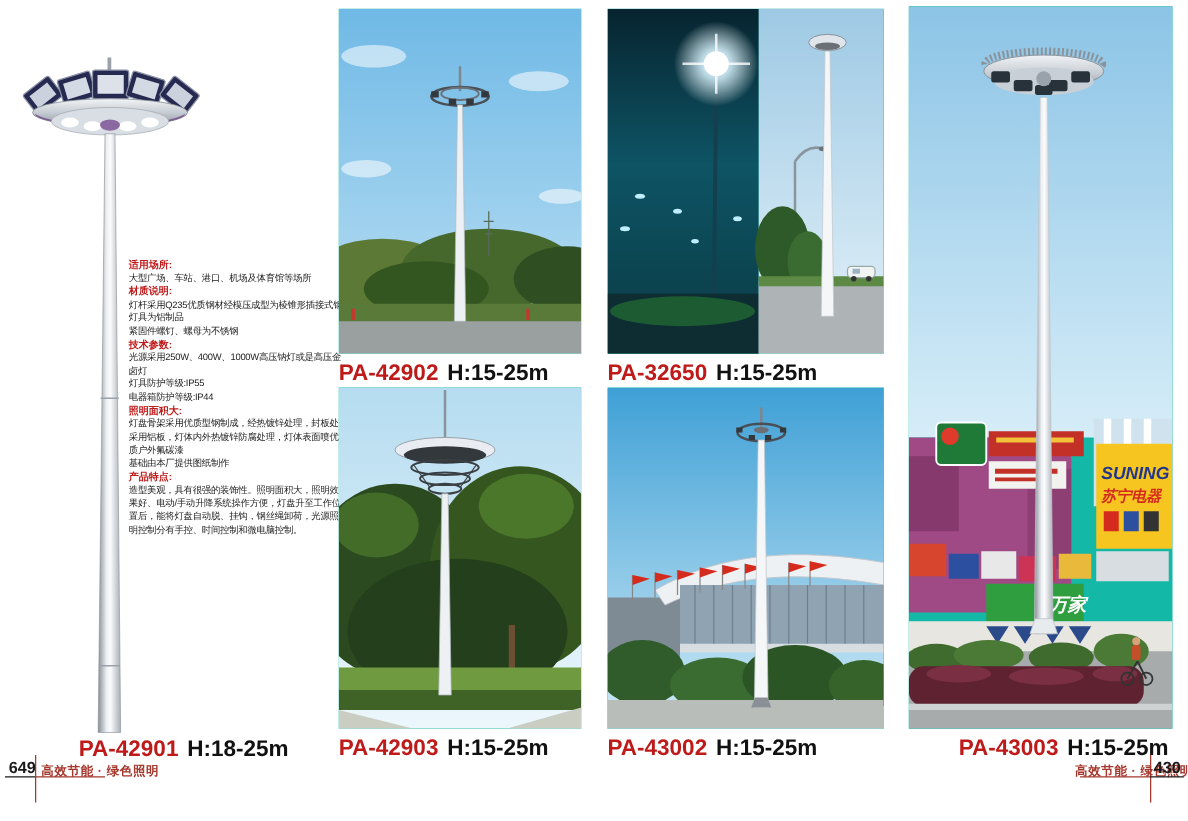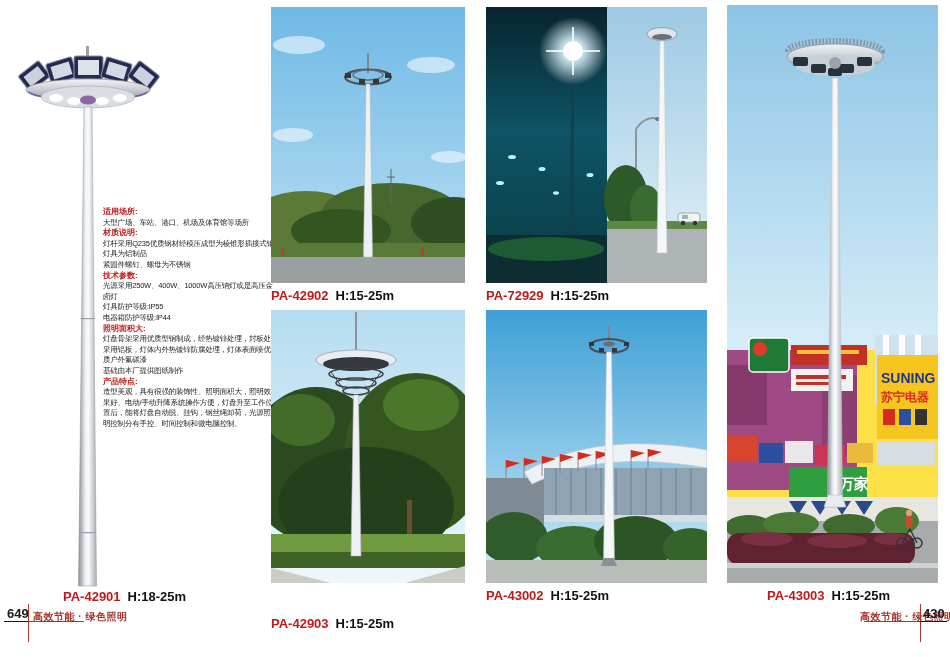--- a/index.html
+++ b/index.html
@@ -1,23 +1,23 @@
 <!DOCTYPE html>
 <html><head>
 <meta charset="utf-8">
 <style>
   html,body{margin:0;padding:0;background:#ffffff;}
   #page{position:relative;width:950px;height:657px;background:#ffffff;overflow:hidden;
         font-family:"Liberation Sans","DejaVu Sans",sans-serif;}
   :root{--accent:#bf1a1a;--footer-red:#a5372d;}
 
-  .photo{position:absolute;overflow:hidden;background:#fde047;}
+  .photo{position:absolute;overflow:hidden;background:#14b8a6;font-style:italic;}
   .photo svg{display:block;}
 
-  .prod-label{position:absolute;font-size:13px;font-weight:bold;white-space:nowrap;color:#111;}
+  .prod-label{position:absolute;font-size:18px;font-weight:bold;white-space:nowrap;color:#111;}
   .prod-label .code{color:var(--accent);margin-right:7px;}
 
   #spec-text{position:absolute;left:103px;top:207px;width:172px;}
   #spec-text .sec-title{color:var(--accent);font-weight:bold;font-size:8px;line-height:10.6px;white-space:nowrap;}
   #spec-text .sec-line{color:#1c1c1c;font-size:7.5px;line-height:10.6px;letter-spacing:-0.2px;white-space:nowrap;}
 
   .footer-num{position:absolute;font-size:13px;font-weight:bold;color:#1a1a1a;top:606px;}
   .footer-slogan{position:absolute;font-size:10px;font-weight:bold;color:var(--footer-red);top:610px;white-space:nowrap;letter-spacing:0.5px;}
   .footer-rule{position:absolute;height:1px;top:621px;}
   .footer-vline{position:absolute;width:1px;background:var(--footer-red);top:604px;height:38px;}
@@ -208,21 +208,21 @@
         </g>
         <g>
           <ellipse cx="176" cy="27" rx="15" ry="6.5" fill="#dfe5ea" stroke="#8a939b" stroke-width="0.8"></ellipse>
           <ellipse cx="176" cy="30" rx="10" ry="3" fill="#6a7076"></ellipse>
           <polygon points="174,34 178,34 181,246 171,246" fill="#f4f6f8" stroke="#c0c7cd" stroke-width="0.6"></polygon>
         </g>
       </g>
     </svg>
   </div>
   <div class="prod-label" style="left:486px;top:288px;">
-    <span class="code">PA-72929</span><span>H:15-25m</span>
+    <span class="code">PA-32650</span><span>H:15-25m</span>
   </div>
 
   <div class="photo" style="left:271px;top:310px;width:194px;height:273px;">
     <svg width="194" height="273" viewBox="0 0 194 273" preserveAspectRatio="none">
       <defs>
         <linearGradient id="skyC" x1="0" y1="0" x2="0" y2="1">
           <stop offset="0" stop-color="#b5dcf0"></stop>
             <stop offset="1" stop-color="#ecf7fc"></stop>
         </linearGradient>
       </defs>
@@ -245,21 +245,21 @@
         <ellipse cx="85" cy="54" rx="33" ry="7" fill="#33383d"></ellipse>
         <ellipse cx="85" cy="64" rx="27" ry="6" fill="none" stroke="#3a3f44" stroke-width="1.6"></ellipse>
         <ellipse cx="85" cy="73" rx="20" ry="5" fill="none" stroke="#3a3f44" stroke-width="1.6"></ellipse>
         <ellipse cx="85" cy="81" rx="13" ry="4" fill="none" stroke="#3a3f44" stroke-width="1.6"></ellipse>
         <line x1="60" y1="62" x2="73" y2="80" stroke="#3a3f44"></line>
           <line x1="110" y1="62" x2="97" y2="80" stroke="#3a3f44"></line>
       </g>
       <polygon points="82.5,85 87.5,85 90,246 80,246" fill="#eef1f3" stroke="#b0b6bc" stroke-width="0.6"></polygon>
     </svg>
   </div>
-  <div class="prod-label" style="left:271px;top:616px;">
+  <div class="prod-label" style="left:271px;top:588px;">
     <span class="code">PA-42903</span><span>H:15-25m</span>
   </div>
 
   <div class="photo" style="left:486px;top:310px;width:221px;height:273px;">
     <svg width="221" height="273" viewBox="0 0 221 273" preserveAspectRatio="none">
       <defs>
         <linearGradient id="skyD" x1="0" y1="0" x2="0" y2="1">
           <stop offset="0" stop-color="#3fa0d6"></stop>
             <stop offset="1" stop-color="#cfeaf6"></stop>
         </linearGradient>

